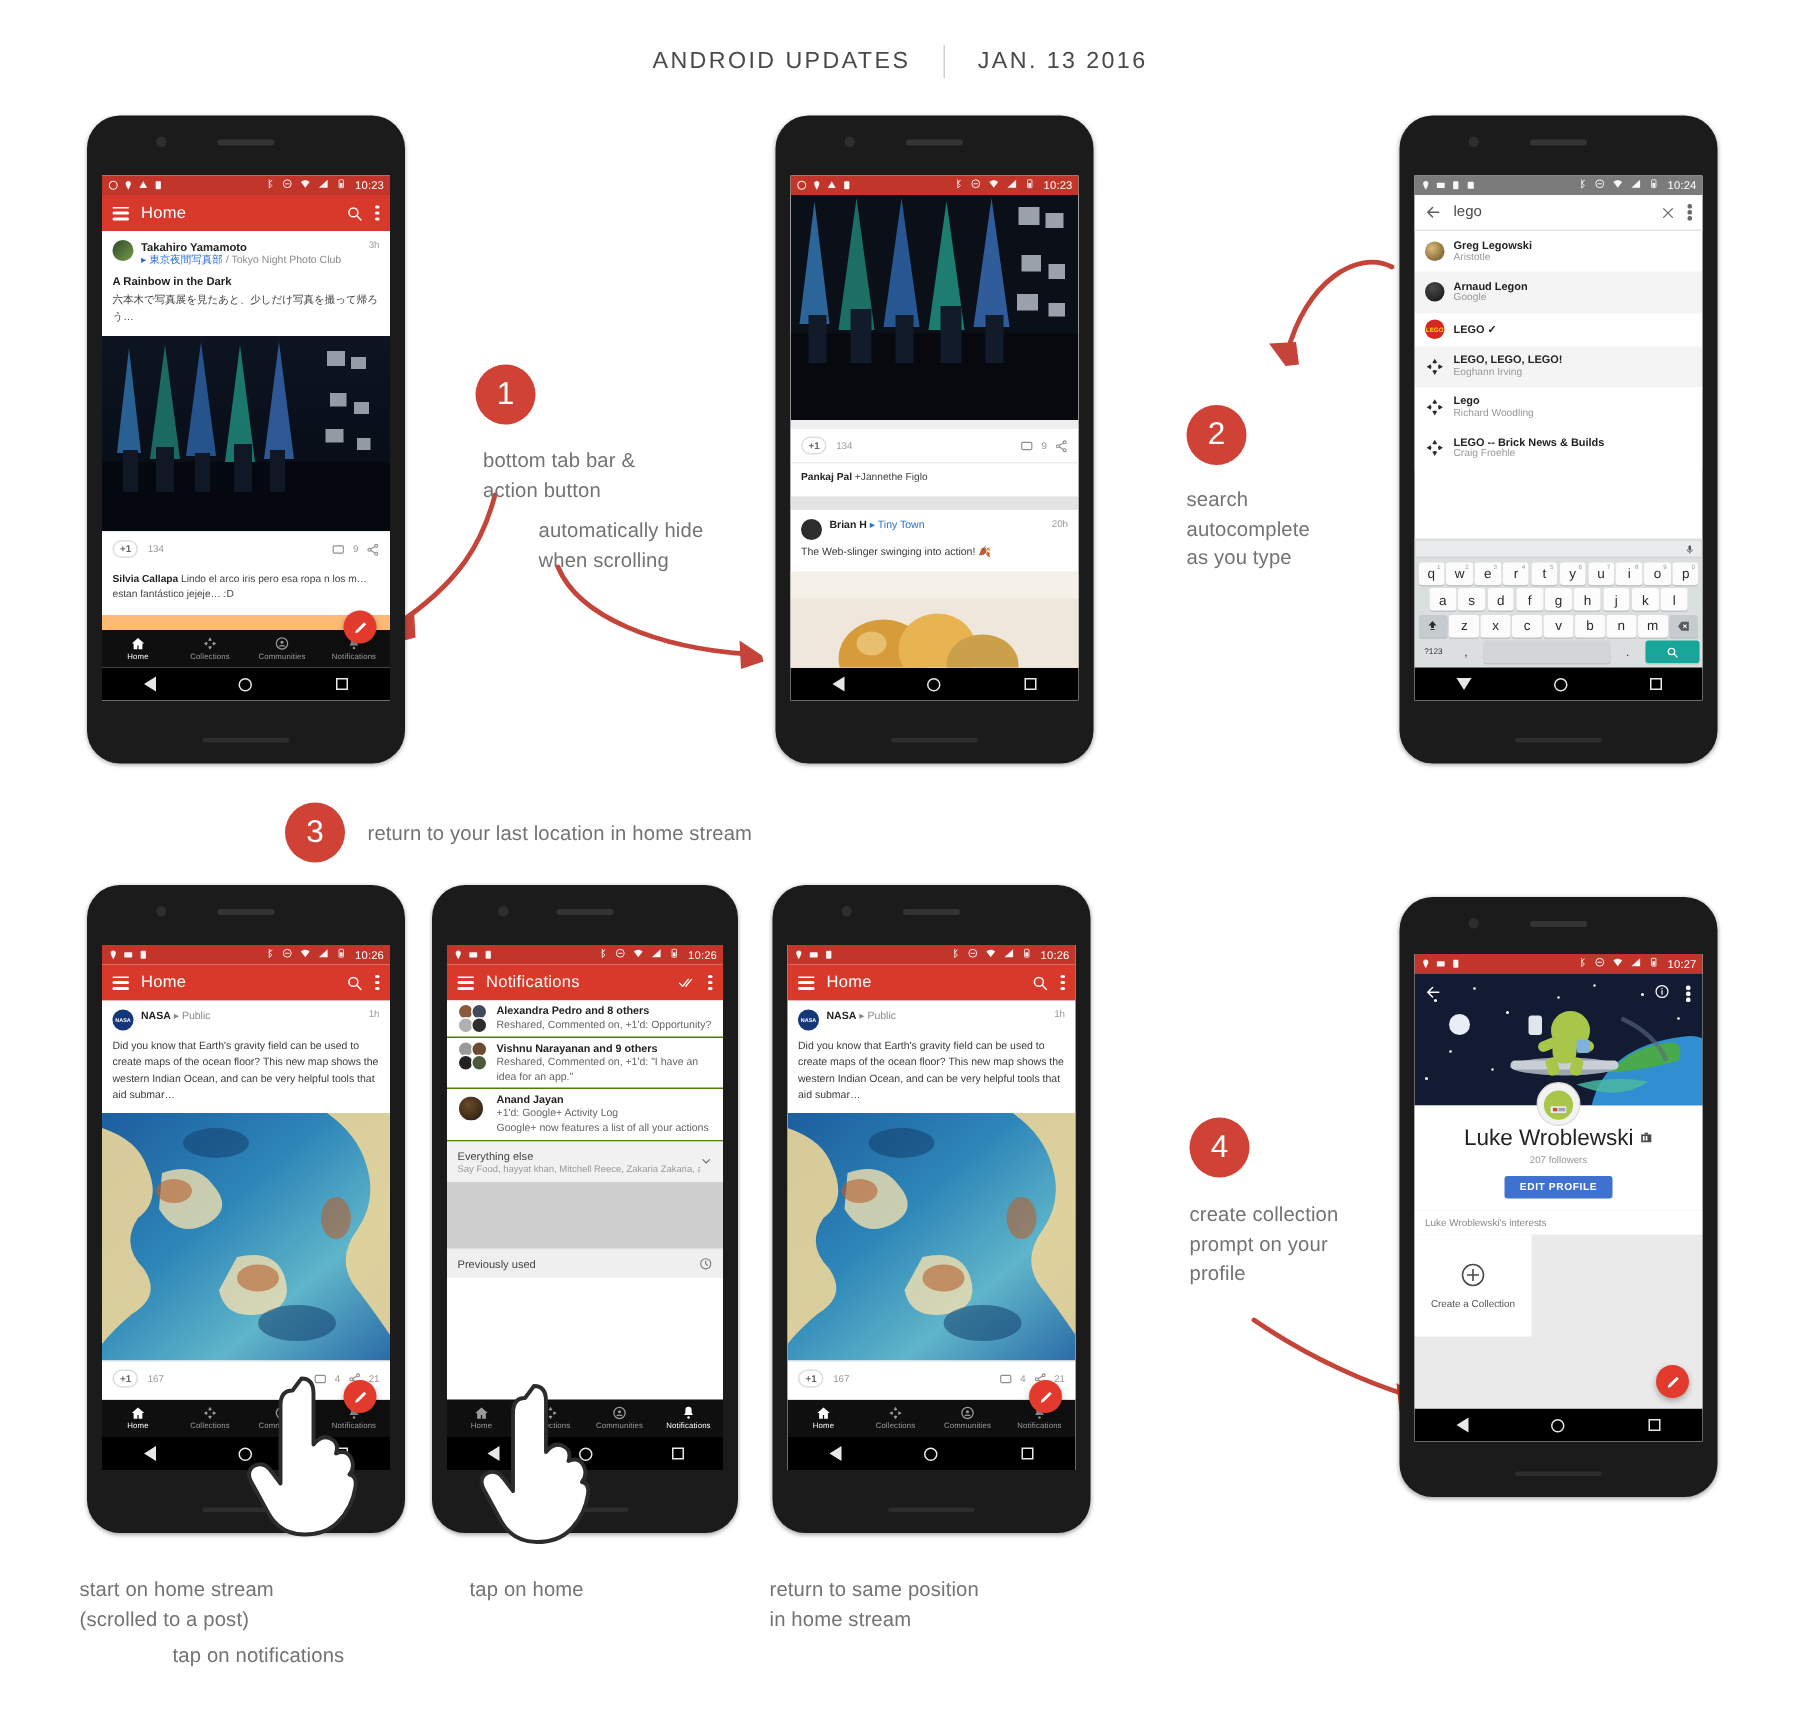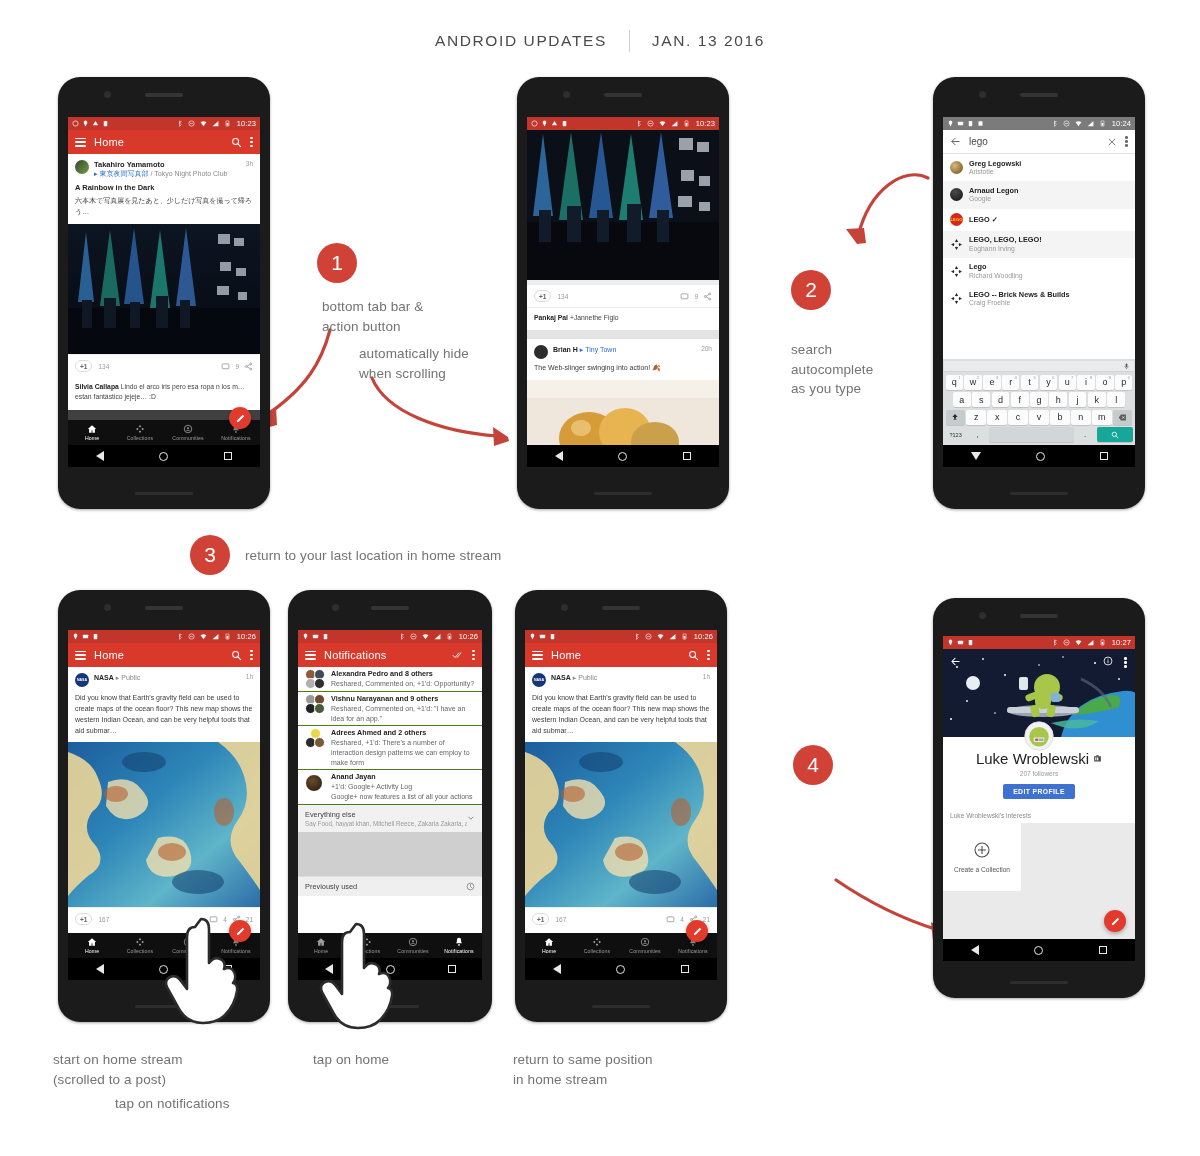--- a/index.html
+++ b/index.html
@@ -46,21 +46,21 @@
 
   
   .statusbar {
     display: flex; align-items: center; height: 13px;
     padding: 0 4px; flex: 0 0 auto;
     font-size: 7px; color: #fff;
   }
   .statusbar.red { background: #c1352b; }
   .statusbar.grey { background: #7b7b7b; }
   .sb-left { display: flex; gap: 3px; align-items: center; }
-  .sb-right { margin-left: auto; display: flex; gap: 5px; align-items: center; }
+  .sb-right { margin-left: auto; display: flex; gap: 5px; }
   .sb-ico { width: 7px; height: 7px; opacity: .95; display: block; }
   .sb-time { font-size: 7.5px; letter-spacing: .1px; padding-left: 1px; }
 
   
   .toolbar {
     display: flex; align-items: center; gap: 8px;
     height: 24px; padding: 0 7px; flex: 0 0 auto;
     background: #d8392b; color: #fff;
   }
   .toolbar.white { background: #fff; color: #3b3b3b; border-bottom: 1px solid #e3e3e3; }
@@ -68,21 +68,21 @@
   .toolbar .spacer { margin-left: auto; }
 
   
   .hamburger { width: 11px; height: 9px; display: flex; flex-direction: column; justify-content: space-between; }
   .hamburger i { display: block; height: 1.5px; background: currentColor; border-radius: 1px; }
   
   .dots { width: 3px; display: flex; flex-direction: column; gap: 1.5px; align-items: center; }
   .dots i { width: 2.5px; height: 2.5px; border-radius: 50%; background: currentColor; display: block; }
 
   
-  .feed { flex: 1 1 auto; overflow: hidden; background: #404040; position: relative; }
+  .feed { flex: 1 1 auto; overflow: hidden; background: #fdba74; position: relative; }
   .card { background: #fff; }
   .post-head { display: flex; align-items: flex-start; gap: 5px; padding: 6px 7px 2px; }
   .avatar { width: 14px; height: 14px; border-radius: 50%; flex: 0 0 auto; background: #888; overflow: hidden; }
   .post-meta { flex: 1 1 auto; min-width: 0; }
   .post-author { font-size: 7.5px; font-weight: bold; color: #222; line-height: 1.25; }
   .post-sub { font-size: 7px; color: #2b6fd4; line-height: 1.3; white-space: nowrap; overflow: hidden; }
   .post-sub .muted { color: #8a8a8a; }
   .post-time { font-size: 6.5px; color: #9a9a9a; flex: 0 0 auto; }
   .post-title { font-size: 7.5px; font-weight: bold; color: #222; padding: 3px 7px 0; }
   .post-body { font-size: 7px; color: #3b3b3b; line-height: 1.55; padding: 4px 7px 6px; }
@@ -216,28 +216,31 @@
     </g>
   </svg>
 
   <div class="anno-num" style="left:317px;top:243px">1</div>
   <div class="anno-text" style="left:322px;top:297px">bottom tab bar &amp;
 action button</div>
   <div class="anno-text" style="left:359px;top:344px">automatically hide
 when scrolling</div>
 
   <div class="anno-num" style="left:791px;top:270px">2</div>
-  <div class="anno-text" style="left:791px;top:340px">search
+  <div class="anno-text" style="left:791px;top:323px">search
 autocomplete
 as you type</div>
 
   <div class="anno-num" style="left:190px;top:535px">3</div>
   <div class="anno-text" style="left:245px;top:546px">return to your last location in home stream</div>
 
   <div class="anno-num" style="left:793px;top:745px">4</div>
+  <div class="anno-text" style="left:793px;top:800px">create collection
+prompt on your
+profile</div>
 
   <div class="anno-text" style="left:53px;top:1050px">start on home stream
 (scrolled to a post)</div>
   <div class="anno-text" style="left:115px;top:1094px">tap on notifications</div>
   <div class="anno-text" style="left:313px;top:1050px">tap on home</div>
   <div class="anno-text" style="left:513px;top:1050px">return to same position
 in home stream</div>
 
   <div class="phone" style="left:58px;top:77px;width:212px;height:432px">
     <div class="phone-body"></div>
@@ -1009,31 +1012,20 @@
               <span style="left:9px;top:0;background:#6d4a30"></span>
             <span style="left:0;top:9px;background:#222"></span>
               <span style="left:9px;top:9px;background:#4a5a3a"></span>
           </span>
           <span style="flex:1 1 auto;min-width:0">
             <span class="notif-title" style="display:block">Vishnu Narayanan and 9 others</span>
             <span class="notif-body" style="display:block">Reshared, Commented on, +1'd: "I have an idea for an app."</span>
           </span>
         </div>
 
-        <div class="notif-row">
-          <span class="notif-avas">
-            <span style="left:5px;top:0;background:#e8d84a"></span>
-              <span style="left:0;top:9px;background:#2b2b2b"></span>
-            <span style="left:9px;top:9px;background:#7a5a3a"></span>
-          </span>
-          <span style="flex:1 1 auto;min-width:0">
-            <span class="notif-title" style="display:block">Adrees Ahmed and 2 others</span>
-            <span class="notif-body" style="display:block">Reshared, +1'd: There's a number of interaction design patterns we can employ to make form</span>
-          </span>
-        </div>
 
         <div class="notif-row">
           <span class="notif-avas">
             <span style="left:0;top:2px;width:18px;height:18px;background:radial-gradient(circle at 40% 35%,#6b4a2a,#241a10)"></span>
           </span>
           <span style="flex:1 1 auto;min-width:0">
             <span class="notif-title" style="display:block">Anand Jayan</span>
             <span class="notif-body" style="display:block;white-space:pre-line">+1'd: Google+ Activity Log
 Google+ now features a list of all your actions</span>
           </span>

